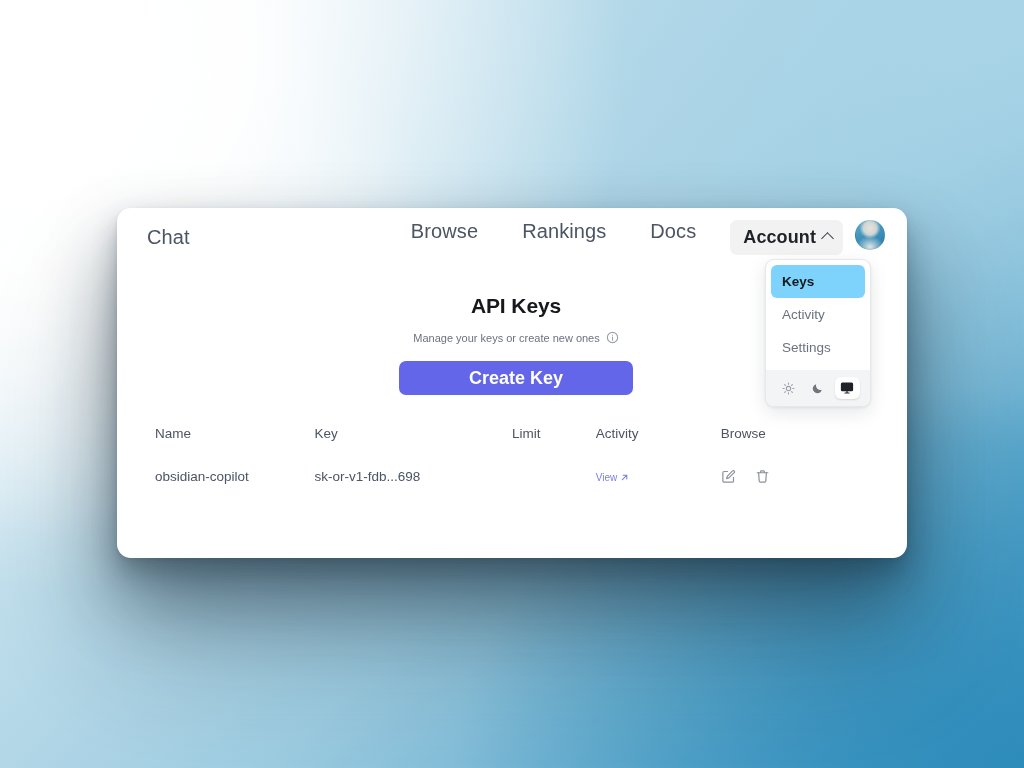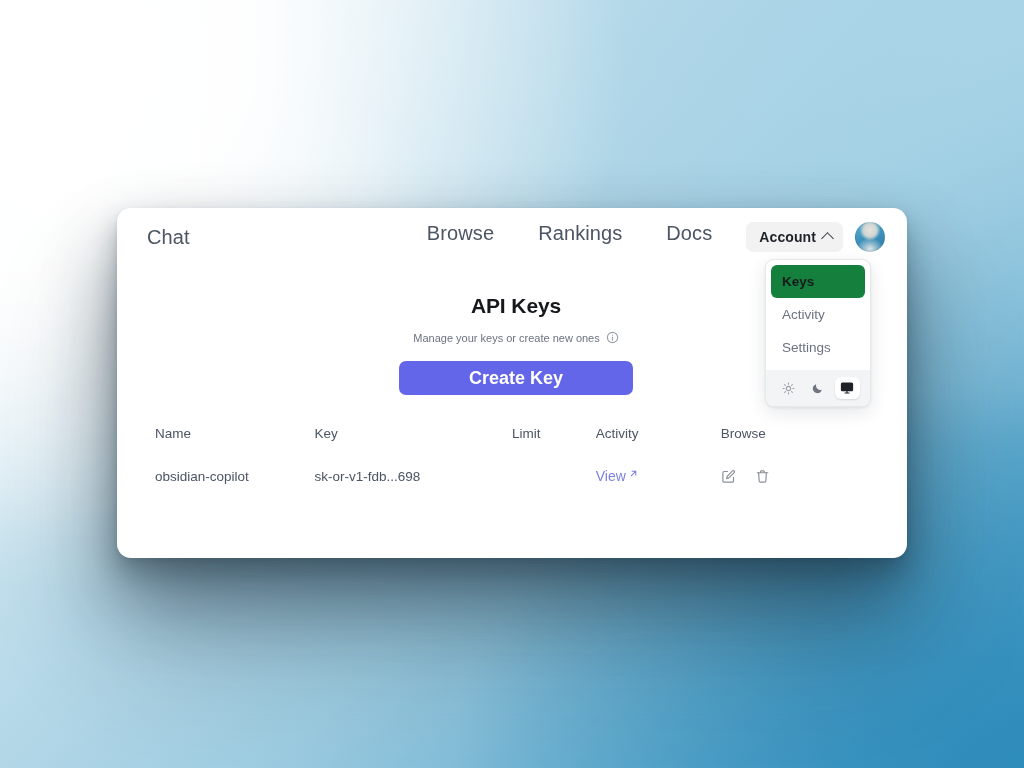--- a/index.html
+++ b/index.html
@@ -81,21 +81,21 @@
     align-items: center;
     gap: 7px;
     background: #f2f2f3;
     border-radius: 7px;
     padding: 7px 11px 7px 13px;
     margin-left: 12px;
     cursor: pointer;
   }
 
   #account-label {
-    font-size: 14px;
+    font-size: 18px;
     font-weight: bold;
     color: #1f2328;
     letter-spacing: 0.1px;
   }
 
   .chev-up {
     width: 9px; height: 9px;
     border-left: 1.4px solid #3a3f45;
     border-top: 1.4px solid #3a3f45;
     transform: rotate(45deg);
@@ -134,21 +134,21 @@
   .menu-item {
     font-size: 13.5px;
     color: #6b7280;
     padding: 9px 11px;
     border-radius: 6px;
     cursor: pointer;
     white-space: nowrap;
   }
 
   .menu-item.active {
-    background: #15803d;
+    background: #7dd3fc;
     color: #17191c;
     font-weight: bold;
   }
 
   #theme-row {
     display: flex;
     align-items: center;
     justify-content: space-between;
     background: #f3f4f5;
     margin: 6px -5px 0 -5px;
@@ -243,21 +243,21 @@
   .col-key     { width: 177px; }
   .col-limit   { width: 75px;  }
   .col-activity{ width: 112px; }
   .col-manage  { width: 140px; }
 
   .view-link {
     display: inline-flex;
     align-items: flex-start;
     gap: 2px;
     color: #7b7fe0;
-    font-size: 14px;
+    font-size: 10px;
     cursor: pointer;
   }
 
   .manage-cell {
     display: flex;
     align-items: center;
     gap: 19px;
   }
 
   .icon-btn {

